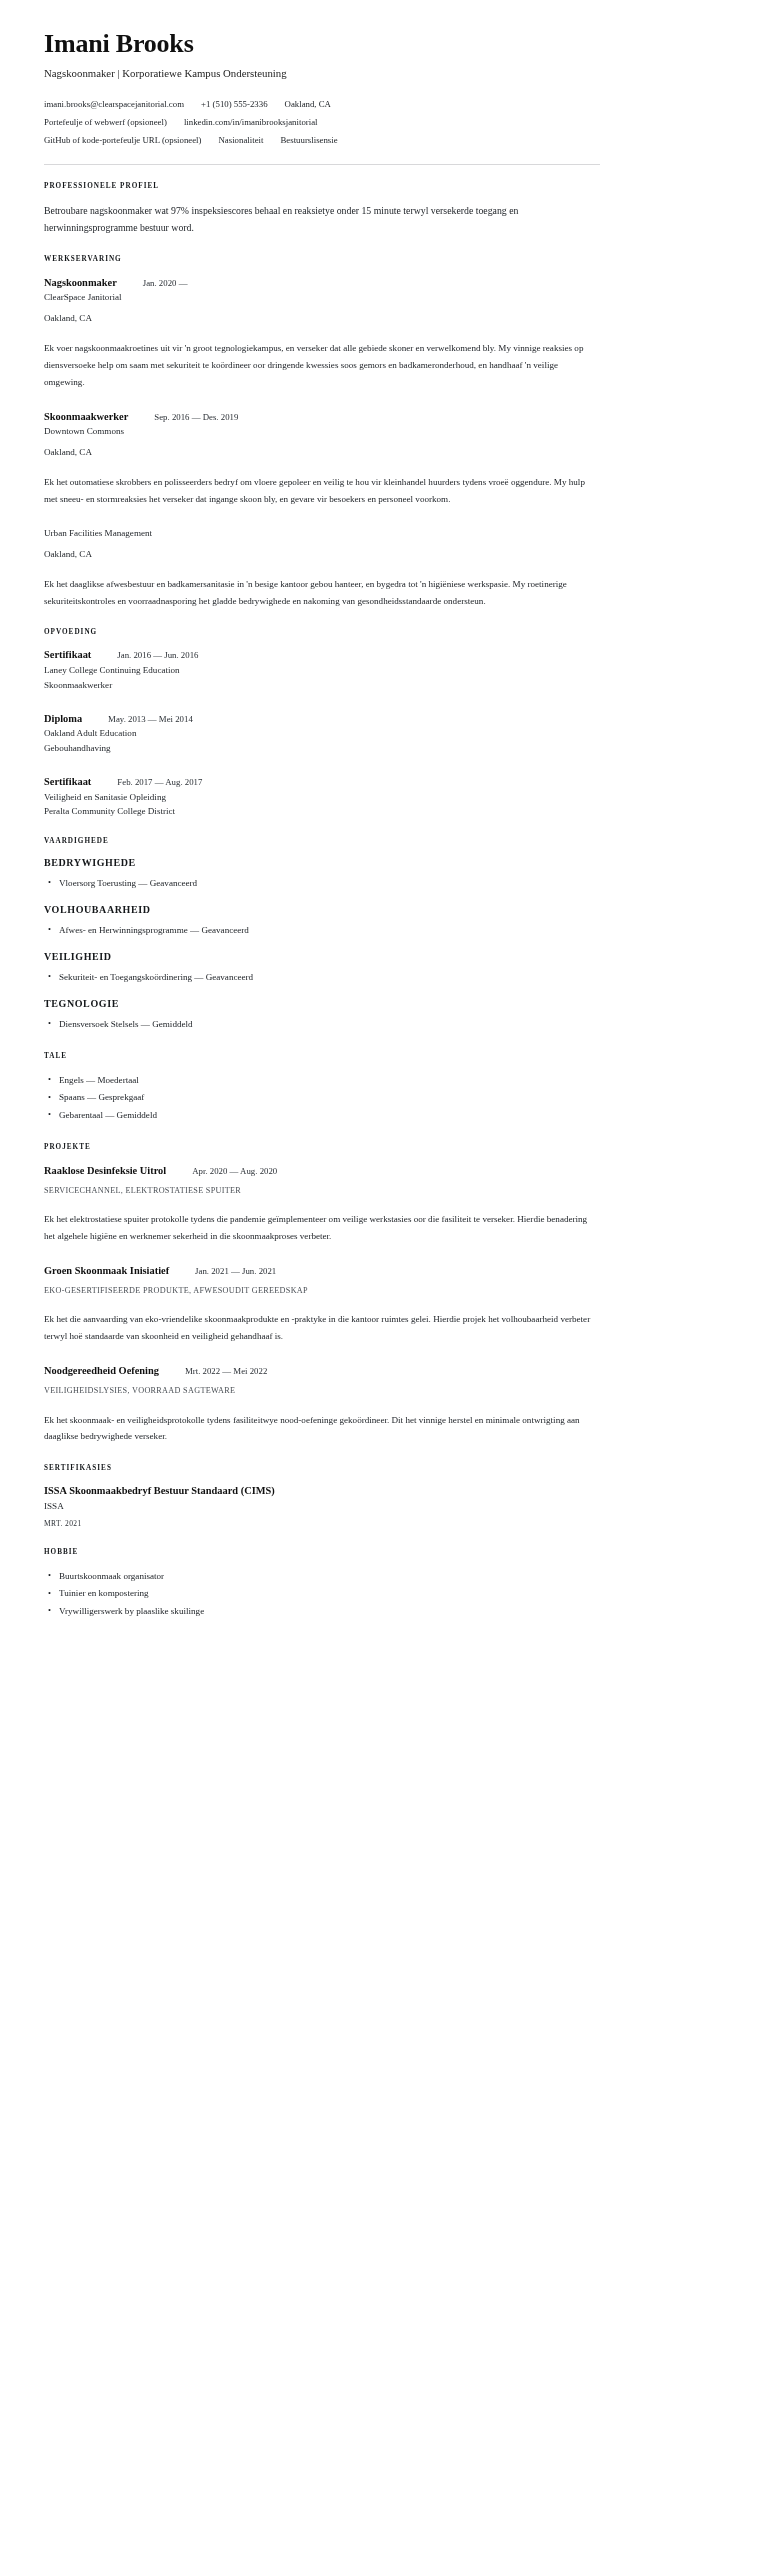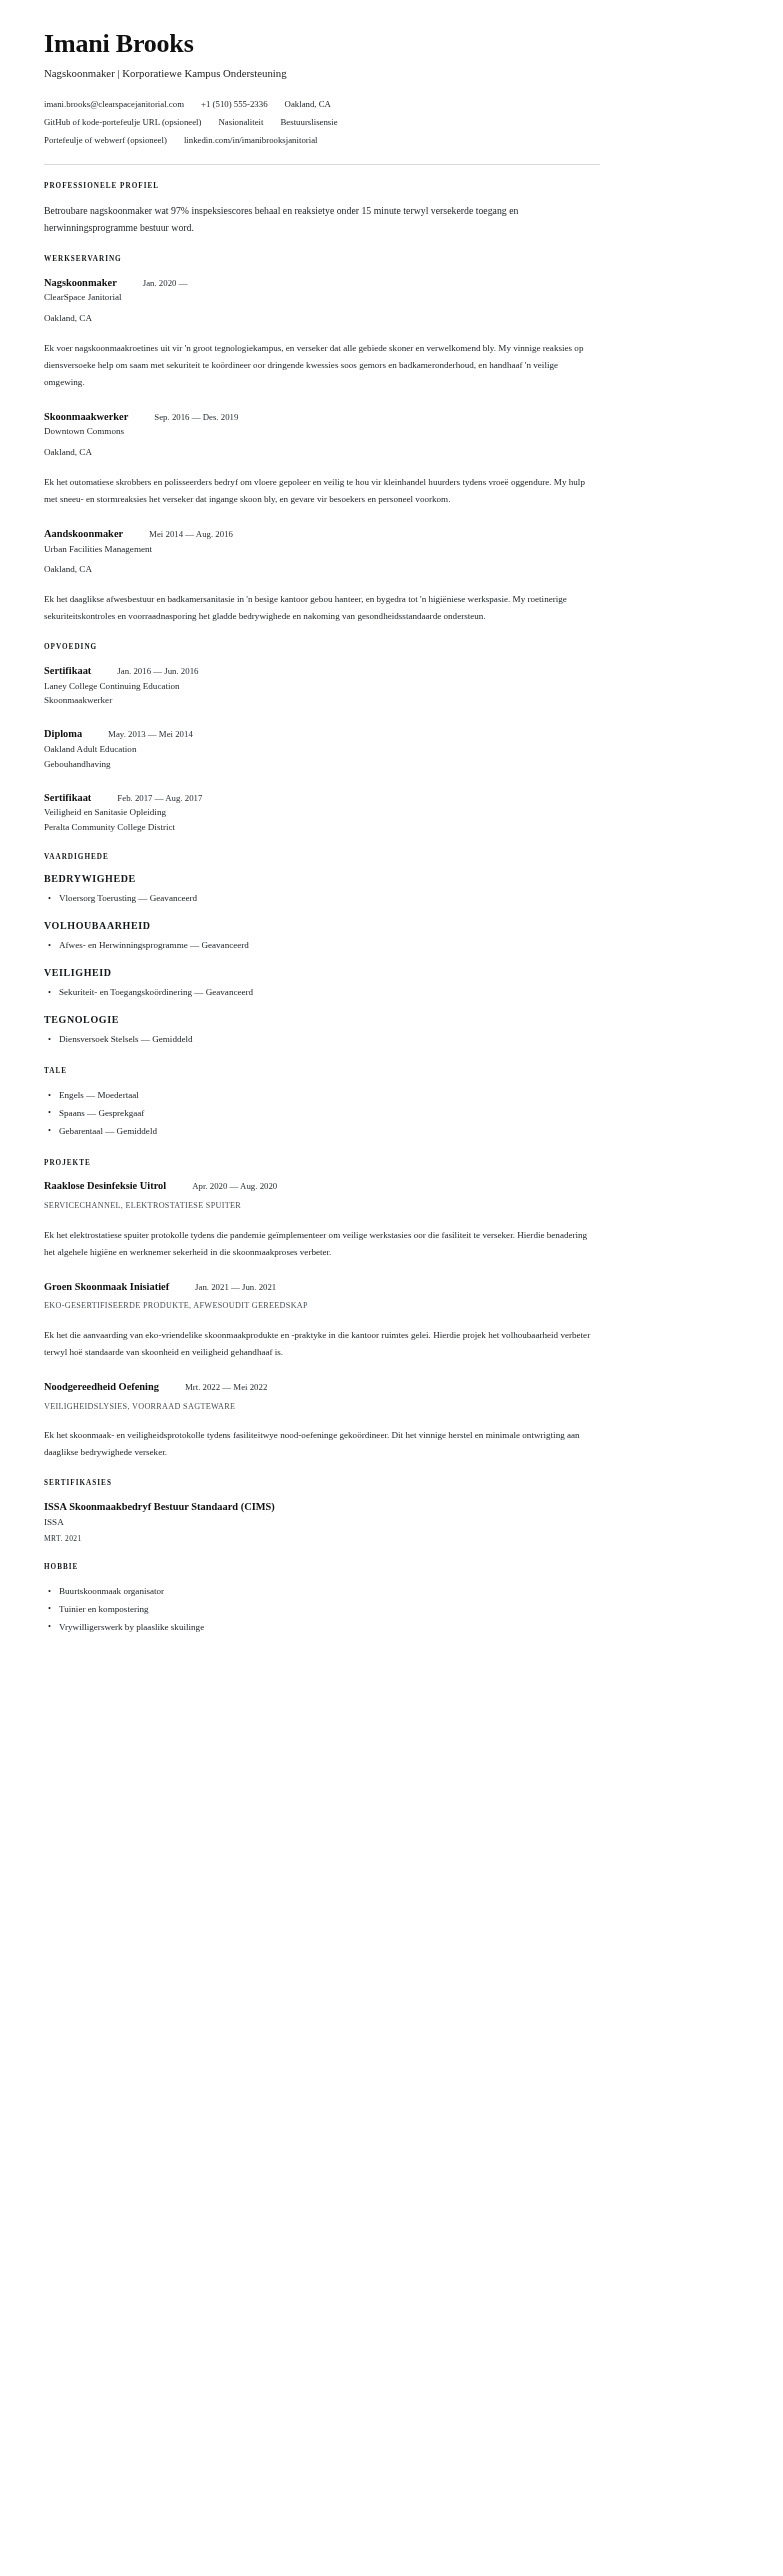--- a/index.html
+++ b/index.html
@@ -168,28 +168,28 @@
   <header>
     <h1 class="name">Imani Brooks</h1>
     <div class="headline">Nagskoonmaker | Korporatiewe Kampus Ondersteuning</div>
 
     <div class="contact-row">
       <span>imani.brooks@clearspacejanitorial.com</span>
       <span>+1 (510) 555-2336</span>
       <span>Oakland, CA</span>
     </div>
     <div class="contact-row">
+      <span>Portefeulje of webwerf (opsioneel)</span>
+      <span>linkedin.com/in/imanibrooksjanitorial</span>
+    </div>
+    <div class="contact-row">
       <span>GitHub of kode-portefeulje URL (opsioneel)</span>
       <span>Nasionaliteit</span>
       <span>Bestuurslisensie</span>
     </div>
-    <div class="contact-row">
-      <span>Portefeulje of webwerf (opsioneel)</span>
-      <span>linkedin.com/in/imanibrooksjanitorial</span>
-    </div>
   </header>
 
   <hr class="rule">
 
   <section class="section">
     <h2 class="section-title first">PROFESSIONELE PROFIEL</h2>
     <p class="summary">Betroubare nagskoonmaker wat 97% inspeksiescores behaal en reaksietye onder 15 minute terwyl versekerde toegang en herwinningsprogramme bestuur word.</p>
   </section>
 
   <section class="section">
@@ -209,24 +209,20 @@
       <div class="entry-head">
         <div class="entry-title">Skoonmaakwerker</div>
         <div class="entry-date">Sep. 2016 — Des. 2019</div>
       </div>
       <div class="entry-org">Downtown Commons</div>
       <div class="entry-loc">Oakland, CA</div>
       <p class="entry-desc">Ek het outomatiese skrobbers en polisseerders bedryf om vloere gepoleer en veilig te hou vir kleinhandel huurders tydens vroeë oggendure. My hulp met sneeu- en stormreaksies het verseker dat ingange skoon bly, en gevare vir besoekers en personeel voorkom.</p>
     </div>
 
     <div class="entry">
-      <div class="entry-head">
-        <div class="entry-title">Aandskoonmaker</div>
-        <div class="entry-date">Mei 2014 — Aug. 2016</div>
-      </div>
       <div class="entry-org">Urban Facilities Management</div>
       <div class="entry-loc">Oakland, CA</div>
       <p class="entry-desc">Ek het daaglikse afwesbestuur en badkamersanitasie in 'n besige kantoor gebou hanteer, en bygedra tot 'n higiëniese werkspasie. My roetinerige sekuriteitskontroles en voorraadnasporing het gladde bedrywighede en nakoming van gesondheidsstandaarde ondersteun.</p>
     </div>
   </section>
 
   <section class="section">
     <h2 class="section-title">OPVOEDING</h2>
 
     <div class="entry">

